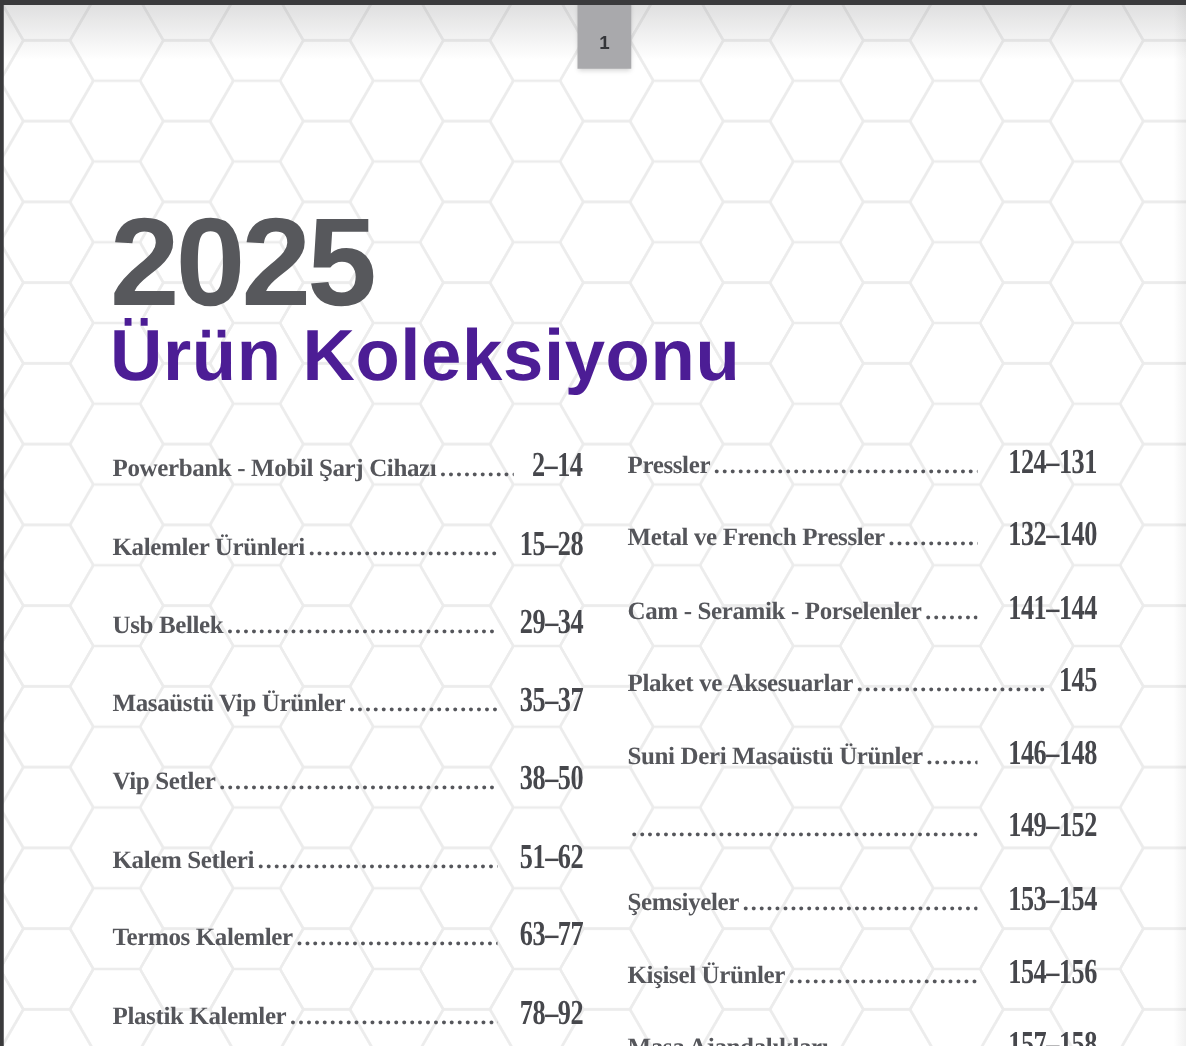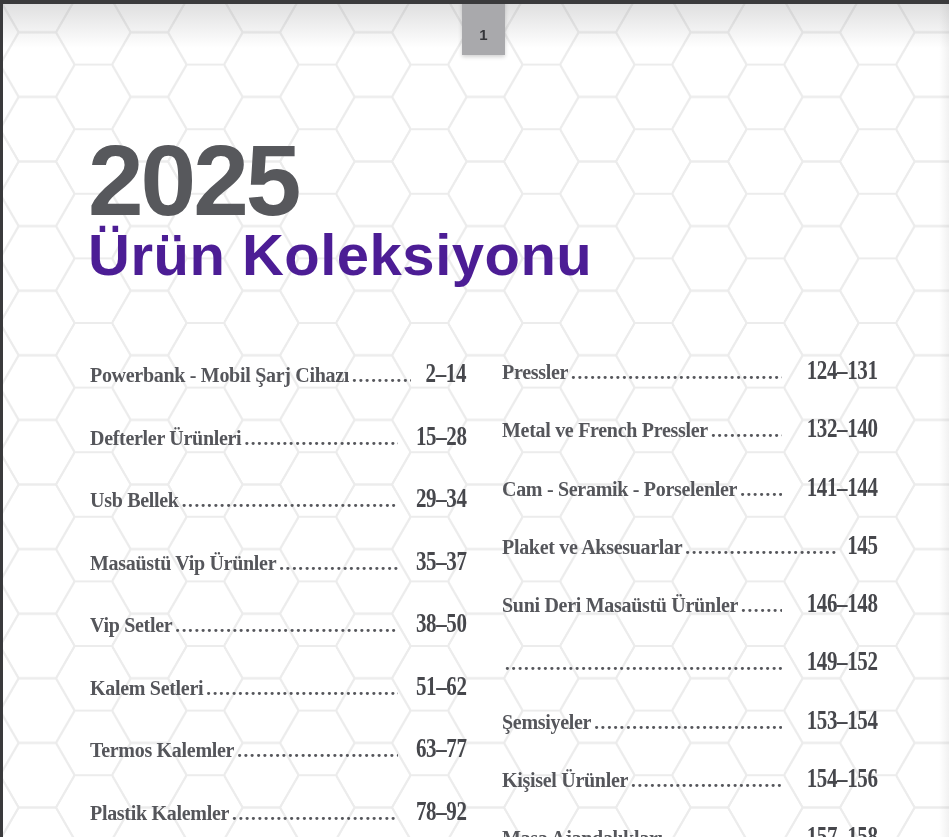--- a/index.html
+++ b/index.html
@@ -19,21 +19,21 @@
   .topbar{position:absolute;left:0;top:0;width:100%;height:4px;background:#3a3a3c;z-index:4;}
   .leftbar{position:absolute;left:0;top:0;width:3px;height:100%;background:#3a3a3c;z-index:4;}
   .page-tab{
     position:absolute;left:462px;top:0;width:43px;height:55px;background:#a9a9ac;z-index:3;
     display:flex;align-items:center;justify-content:center;
     box-shadow:0 2px 4px rgba(0,0,0,0.18);
   }
   .page-tab span{
     font-size:15px;font-weight:700;color:#35363a;padding-top:14px;
   }
-  .header{position:absolute;left:88px;top:130px;z-index:2;color:#57585c;}
+  .header{position:absolute;left:88px;top:160px;z-index:2;color:#57585c;}
   .year{
     margin:0;font-size:100px;line-height:1;font-weight:700;letter-spacing:-3px;color:#57585c;
   }
   .subtitle{
     margin-top:-7px;font-size:58px;line-height:1.1;font-weight:700;letter-spacing:0.5px;color:#4c1d95;
   }
   .col{position:absolute;z-index:2;}
   .col-left{left:90px;top:349px;width:376px;}
   .col-right{left:502px;top:347px;width:375px;}
   .row{
@@ -89,21 +89,21 @@
     <div class="subtitle">Ürün Koleksiyonu</div>
   </div>
 
   <div class="col col-left">
     <div class="row">
       <span class="lbl">Powerbank - Mobil Şarj Cihazı</span>
       <span class="dots">..........................................................................................................................................................</span>
       <span class="pg">2–14</span>
     </div>
     <div class="row">
-      <span class="lbl">Defterler Ürünleri</span>
+      <span class="lbl">Kalemler Ürünleri</span>
       <span class="dots">..........................................................................................................................................................</span>
       <span class="pg">15–28</span>
     </div>
     <div class="row">
       <span class="lbl">Usb Bellek</span>
       <span class="dots">..........................................................................................................................................................</span>
       <span class="pg">29–34</span>
     </div>
     <div class="row">
       <span class="lbl">Masaüstü Vip Ürünler</span>

